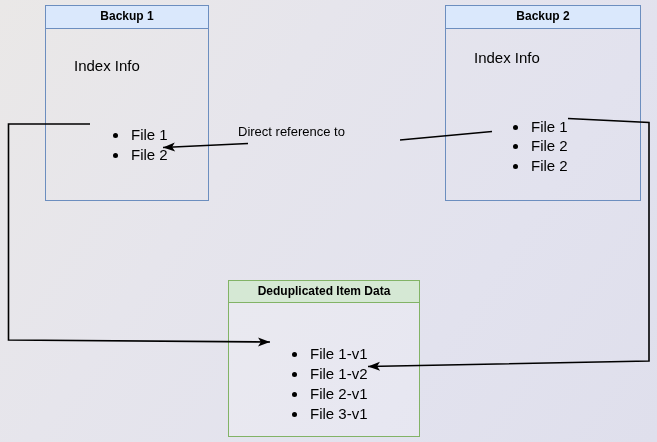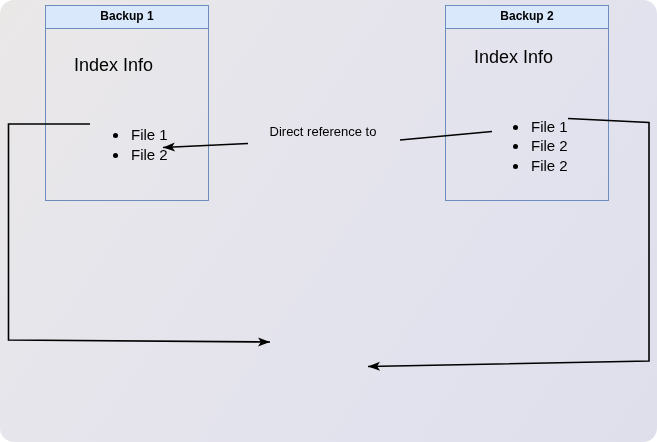--- a/index.html
+++ b/index.html
@@ -5,21 +5,20 @@
   html,body{margin:0;padding:0;}
   body{
     font-family:"Liberation Sans", sans-serif;
     -webkit-font-smoothing:antialiased;
   }
   .canvas{
     position:relative;
     width:657px;height:442px;
     overflow:hidden;
     background:linear-gradient(125deg, #eae8e7 0%, #e6e5ec 35%, #e2e2ee 70%, #dfdfec 100%);
-    border-radius:14px;
   }
   .arrow-layer{
     position:absolute;left:0;top:0;width:657px;height:442px;
     z-index:5;pointer-events:none;
   }
   .arrow-layer path.edge{
     fill:none;
     stroke:var(--arrow,#000000);
     stroke-width:1.6;
     stroke-linejoin:miter;
@@ -50,54 +49,54 @@
     background:var(--blue-fill,#dae8fc);
     border-bottom:1.5px solid var(--blue-border,#6c8ebf);
   }
   .green .box-header{
     height:20.5px;line-height:20.5px;
     background:var(--green-fill,#d5e8d4);
     border-bottom:1.5px solid var(--green-border,#82b366);
   }
   .index-label{
     position:absolute;
-    font-size:18px;line-height:19px;
+    font-size:15px;line-height:19px;
     color:#000;
   }
   ul.file-list{
     position:absolute;
     margin:14px;
     list-style:disc outside;
     color:#000;
     font-size:15px;
   }
   ul.file-list li{ padding-left:2px; }
 
   
   #backup1{ left:45px; top:5px; width:164px; height:196px; }
   #backup1 .index-label{ left:28px; top:50px; }
   #backup1 ul.file-list{ left:0; top:105px; padding-left:69px; }
   #backup1 ul.file-list li{ line-height:19.5px; }
 
   
-  #backup2{ left:445px; top:5px; width:164px; height:196px; }
+  #backup2{ left:445px; top:5px; width:196px; height:196px; }
   #backup2 .index-label{ left:28px; top:42px; }
   #backup2 ul.file-list{ left:0; top:97px; padding-left:69px; }
   #backup2 ul.file-list li{ line-height:19.3px; }
 
   
   #dedup{ left:228px; top:280px; width:192px; height:157px; }
   #dedup ul.file-list{ left:0; top:49px; padding-left:65px; }
   #dedup ul.file-list li{ line-height:20px; }
 
   .edge-label{
     position:absolute;
     left:238px; top:123px; width:170px;
     z-index:2;
-    text-align:center;
+    text-align:left;
     font-size:13px; line-height:17px;
     color:#000;
   }
 </style>
 </head>
 <body>
 
 <div class="canvas">
 
   <svg class="arrow-layer" viewBox="0 0 657 442" xmlns="http://www.w3.org/2000/svg">
@@ -128,18 +127,27 @@
   <div class="box blue" id="backup2">
     <div class="box-header">Backup 2</div>
     <div class="index-label">Index Info</div>
     <ul class="file-list">
         <li>File 1</li>
         <li>File 2</li>
         <li>File 2</li>
       </ul>
   </div>
 
+  <div class="box green" id="dedup">
+    <div class="box-header">Deduplicated Item Data</div>
+    <ul class="file-list">
+        <li>File 1-v1</li>
+        <li>File 1-v2</li>
+        <li>File 2-v1</li>
+        <li>File 3-v1</li>
+      </ul>
+  </div>
 
   <div class="edge-label">
     <div>Direct reference to</div>
   </div>
 
 </div>
 
 </body></html>

